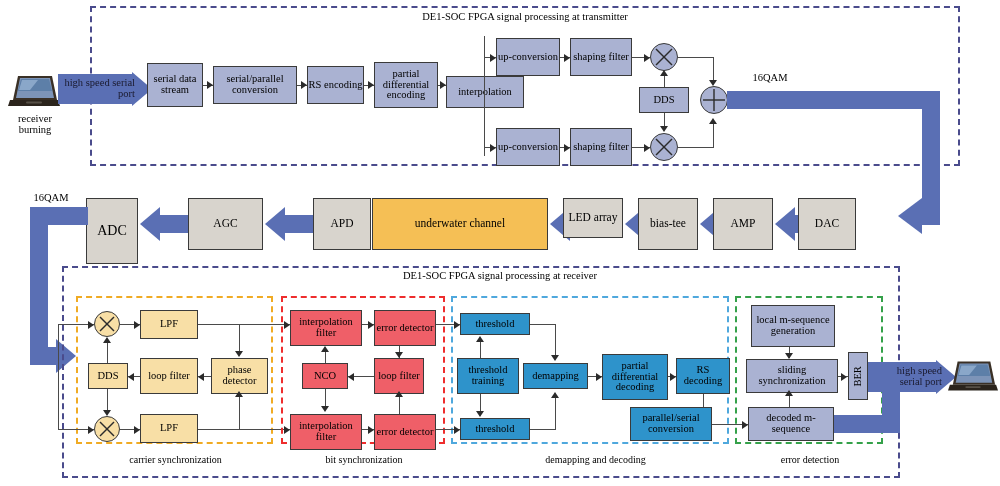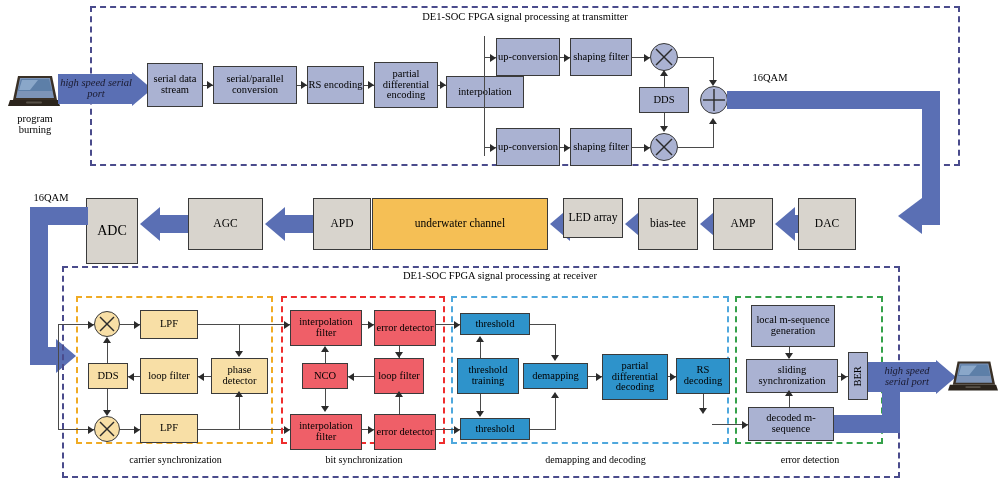--- a/index.html
+++ b/index.html
@@ -43,21 +43,21 @@
   
   .circ{position:absolute;border-radius:50%;border:1.4px solid #3a3a3a;box-sizing:border-box;}
   .circ svg{display:block;}
 
   
   .ribbon{position:absolute;background:#5a6fb4;}
   .barrow{position:absolute;width:0;height:0;}
   .barrow-l{border-top:17px solid transparent;border-bottom:17px solid transparent;border-right:20px solid #5a6fb4;}
   .barrow-r{border-top:17px solid transparent;border-bottom:17px solid transparent;border-left:20px solid #5a6fb4;}
 
-  .ribbon-txt{position:absolute;color:#1a1a2e;text-align:center;line-height:1.08;z-index:6;font-style:italic;}
+  .ribbon-txt{position:absolute;color:#1a1a2e;text-align:right;line-height:1.08;z-index:6;}
 
   
   .laptop{position:absolute;}
 </style>
 </head>
 <body>
 
 <div id="canvas">
 
   <div class="frame frame-navy" style="left:90px;top:6px;width:870px;height:160px;"></div>
@@ -66,21 +66,21 @@
   <div class="laptop" style="left:8px;top:73px;">
     <svg width="52" height="38" viewBox="0 0 52 38">
       <polygon points="10,3 44,3 49,27 5,27" fill="#3a3026"></polygon>
       <polygon points="12,5 42,5 46,25 8,25" fill="#7d94b8"></polygon>
       <polygon points="13,6 41,6 44,18 10,18" fill="#5d7fa8"></polygon>
       <polygon points="14,7 30,7 22,17 11,17" fill="#9ab4d4" opacity="0.75"></polygon>
       <polygon points="2,27 50,27 52,33 0,33" fill="#2b241c"></polygon>
       <rect x="18" y="28.5" width="16" height="2" rx="1" fill="#575047"></rect>
     </svg>
   </div>
-  <div class="lbl" style="left:4px;top:113px;width:62px;font-size:10.5px;">program burning</div>
+  <div class="lbl" style="left:4px;top:113px;width:62px;font-size:10.5px;">receiver burning</div>
 
   <div class="ribbon" style="left:58px;top:74px;width:74px;height:30px;"></div>
   <div class="barrow barrow-r" style="left:132px;top:72px;border-top-width:17px;border-bottom-width:17px;border-left-width:20px;"></div>
   <div class="ribbon-txt" style="left:57px;top:77px;width:78px;font-size:10.5px;">high speed serial port</div>
 
   <div class="node fill-lav" style="left:147px;top:63px;width:56px;height:44px;font-size:10.5px;">serial data stream</div>
   <div class="ln lnh" style="left:203px;top:84.5px;width:10px;"></div>
   <div class="ah ah-r" style="left:207px;top:81px;"></div>
 
   <div class="node fill-lav" style="left:213px;top:66px;width:84px;height:38px;font-size:10.5px;">serial/parallel conversion</div>
@@ -305,20 +305,21 @@
   <div class="ln lnh" style="left:588px;top:376px;width:14px;"></div>
   <div class="ah ah-r" style="left:596px;top:372.5px;"></div>
   <div class="node fill-blue" style="left:602px;top:354px;width:66px;height:46px;font-size:10.5px;">partial differential decoding</div>
 
   <div class="ln lnh" style="left:668px;top:376px;width:8px;"></div>
   <div class="ah ah-r" style="left:670px;top:372.5px;"></div>
   <div class="node fill-blue" style="left:676px;top:358px;width:54px;height:36px;font-size:10.5px;">RS decoding</div>
 
   <div class="ln lnv" style="left:703px;top:394px;height:18px;"></div>
   <div class="ah ah-d" style="left:699px;top:408px;"></div>
+  <div class="node fill-blue" style="left:630px;top:407px;width:82px;height:34px;font-size:10.5px;">parallel/serial conversion</div>
   <div class="ln lnh" style="left:712px;top:424px;width:36px;"></div>
   <div class="ah ah-r" style="left:742px;top:420.5px;"></div>
 
   <div class="frame frame-green" style="left:735px;top:296px;width:148px;height:148px;"></div>
   <div class="lbl" style="left:750px;top:455px;width:120px;font-size:10px;">error detection</div>
 
   <div class="node fill-lav" style="left:751px;top:305px;width:84px;height:42px;font-size:10.5px;">local m-sequence generation</div>
   <div class="ln lnv" style="left:789px;top:347px;height:11px;"></div>
   <div class="ah ah-d" style="left:785px;top:353px;"></div>
 

